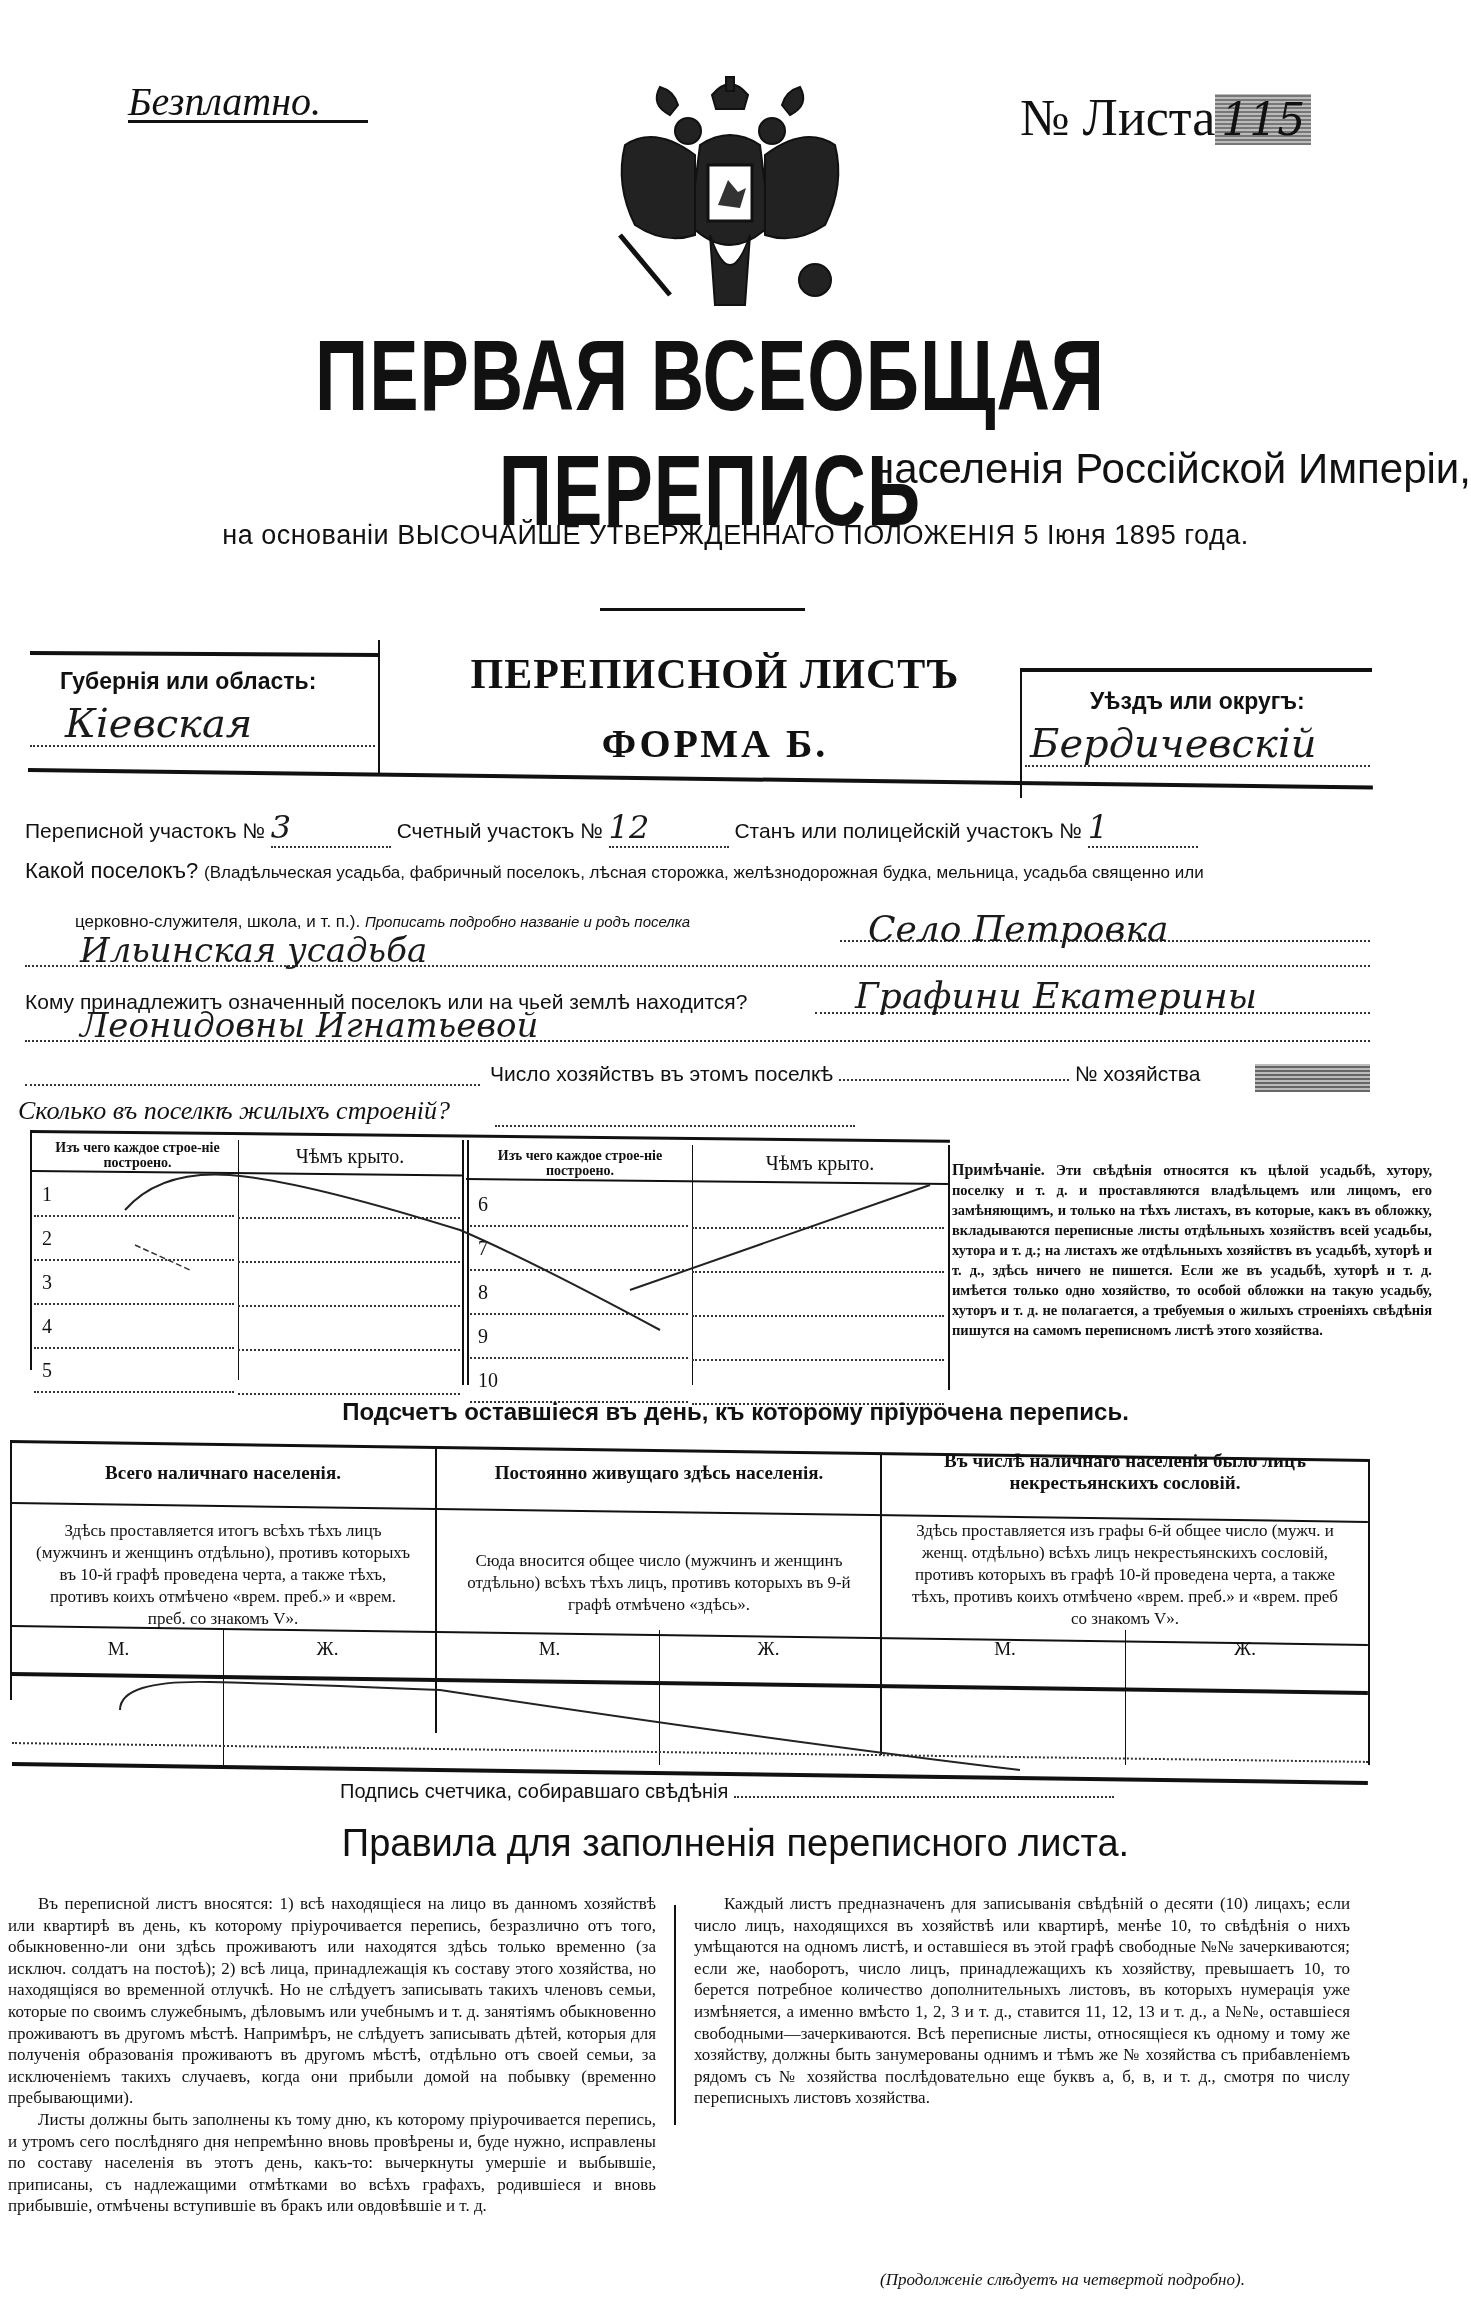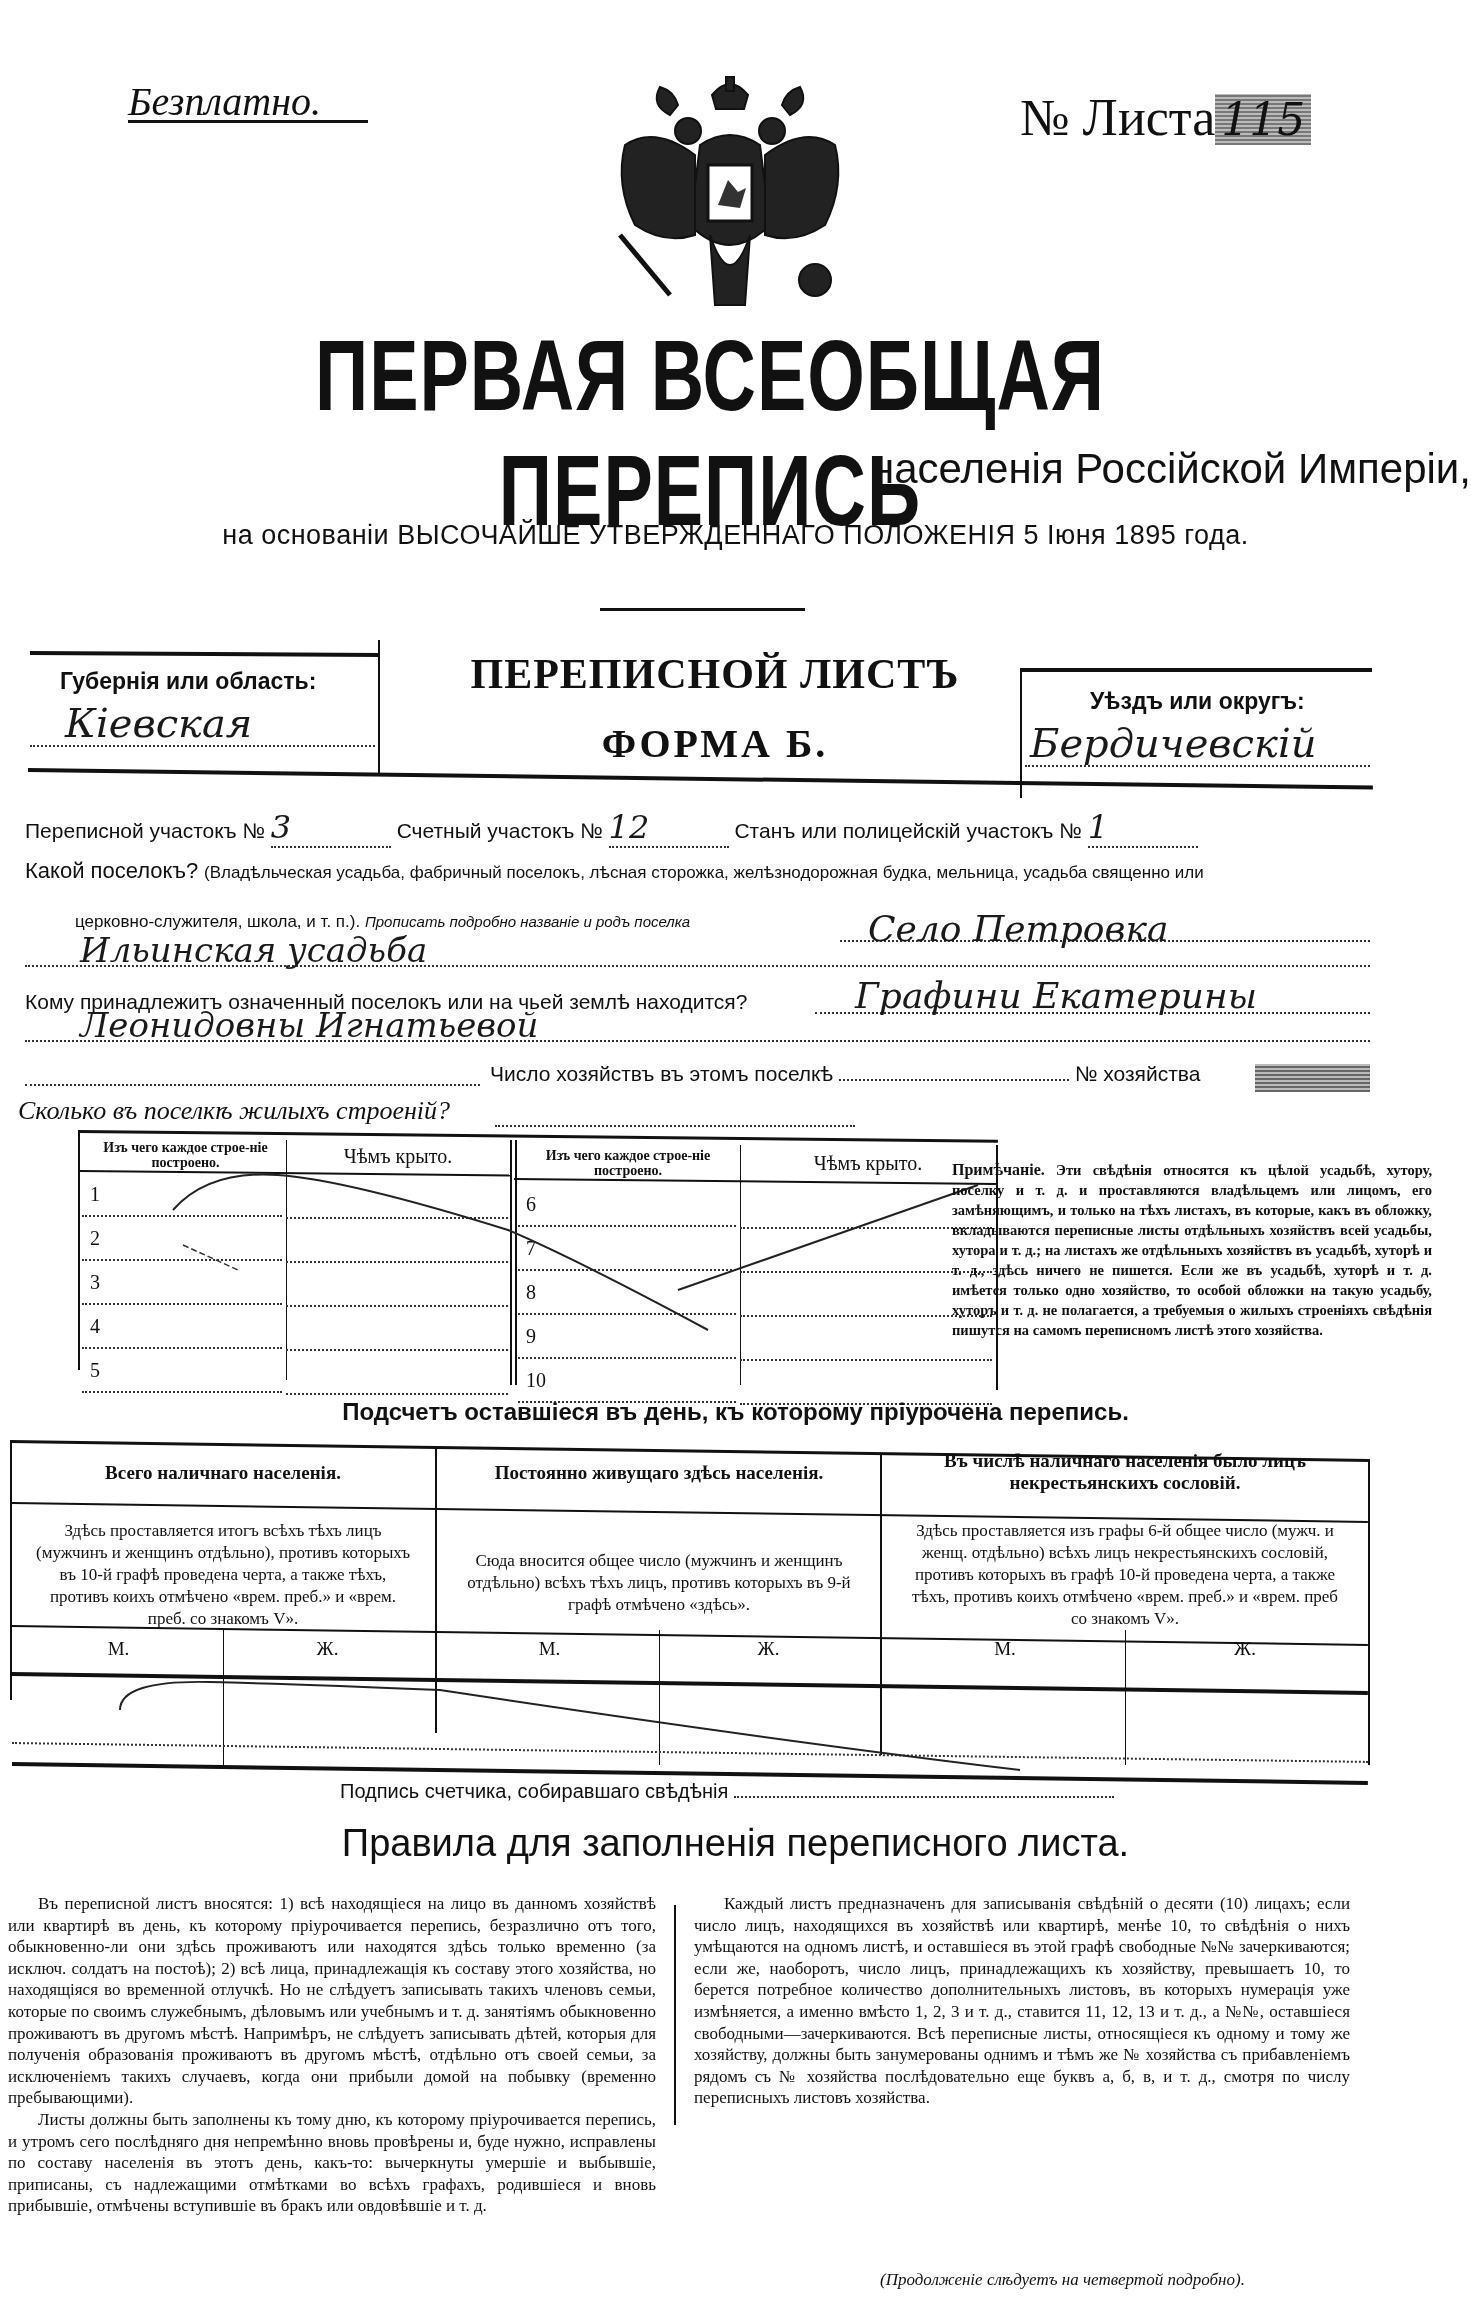--- a/index.html
+++ b/index.html
@@ -31,21 +31,21 @@
   #form-title { left:420px; top:650px; width:590px; text-align:center; font-size:42px; font-weight:bold; letter-spacing:1px; }
   #form-sub { left:420px; top:720px; width:590px; text-align:center; font-size:40px; font-weight:bold; letter-spacing:3px; }
   #uezd-label { left:1090px; top:688px; font-size:23px; font-weight:bold; }
   #uezd-val { left:1030px; top:720px; font-size:40px; }
   #uezd-dots { left:1025px; top:765px; width:345px; }
 
   .line-text { font-size:21px; white-space:nowrap; }
   .hval { font-size:32px; }
 
   
-  #btable { left:30px; top:1130px; width:920px; height:260px;margin-left:48px; }
+  #btable { left:30px; top:1130px; width:920px; height:260px; }
   .th-small { font-size:14px; text-align:center; line-height:15px; font-weight:bold; }
   .th-big { font-size:20px; text-align:center; }
   .rownum { font-size:20px; }
 
   #note { left:952px; top:1160px; width:480px; font-size:14.5px; line-height:20px; text-align:justify; font-weight:bold; }
 
   #pop-title { left:0; top:1398px; width:1471px; text-align:center; font-size:24px; font-weight:bold; }
   .ptxt { font-size:17px; line-height:22px; text-align:center;font-family:Liberation Serif, serif; }
   .phead { font-size:19px; font-weight:bold; text-align:center; }
   .mz { font-size:19px; text-align:center; }

